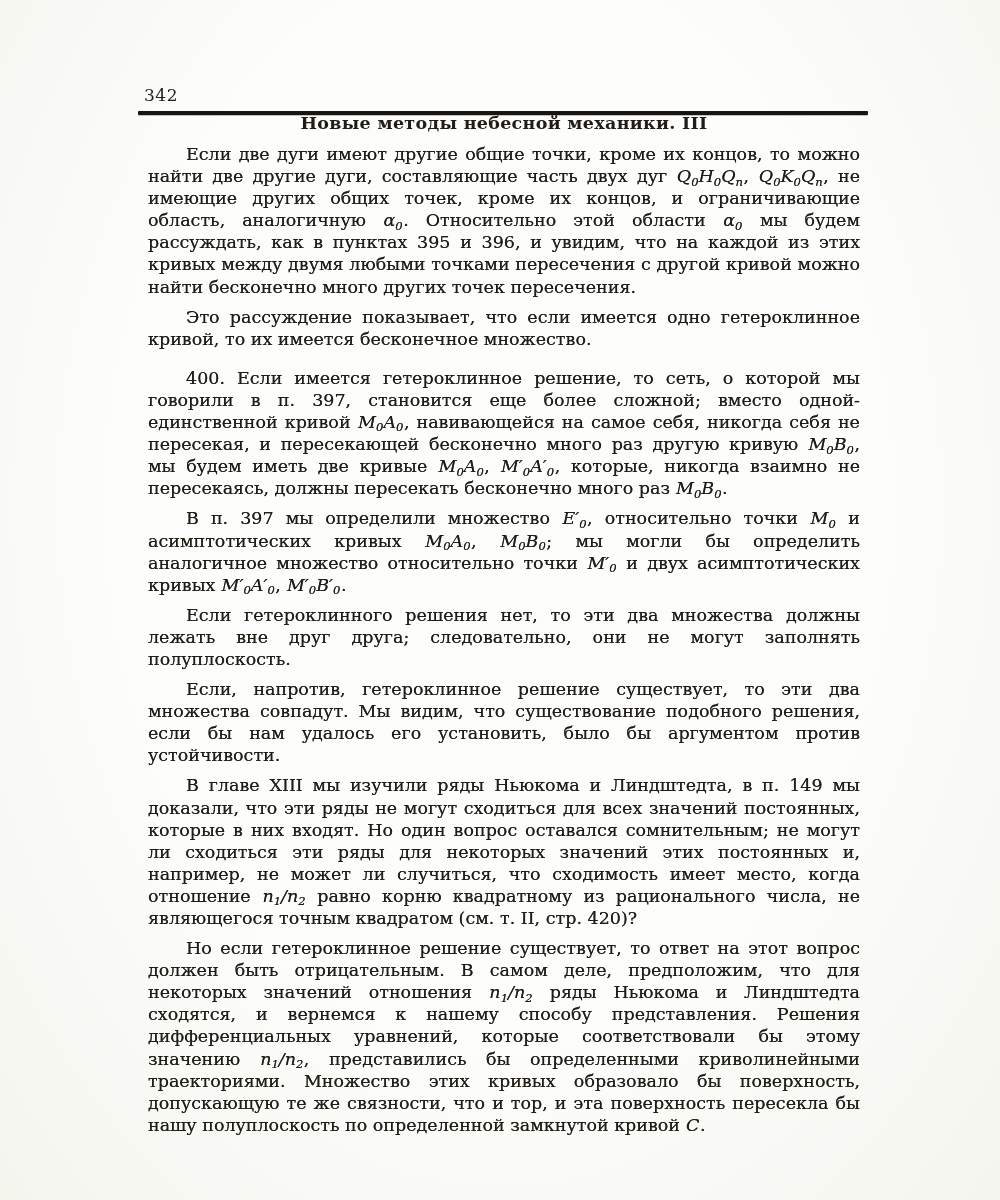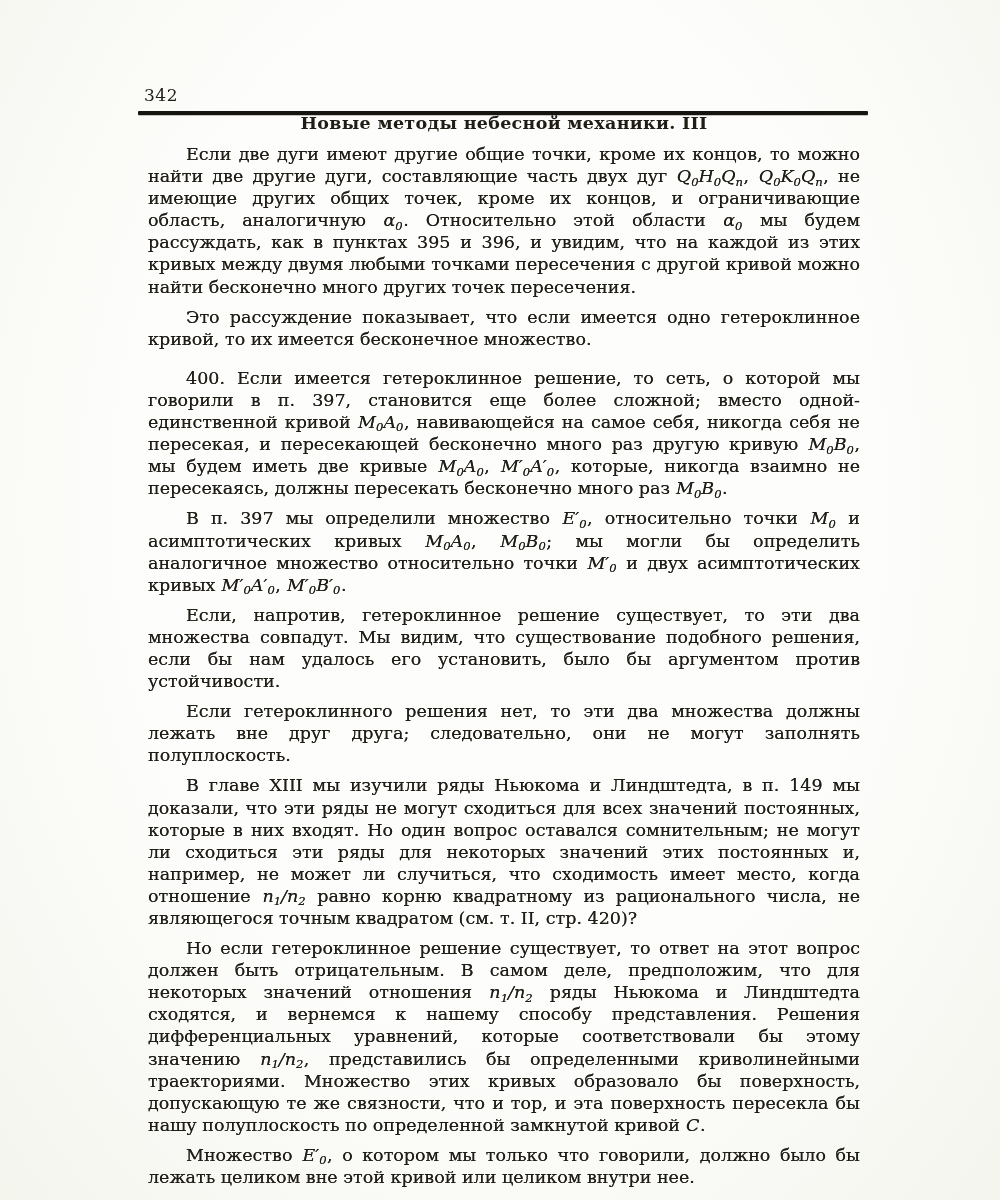--- a/index.html
+++ b/index.html
@@ -95,20 +95,19 @@
     <span class="running-title">Новые методы небесной механики. III</span>
   </div>
 
   <div class="rule" style="background: rgb(23, 21, 15);"></div>
 
   <div class="body-text">
     <p class="para">Если две дуги имеют другие общие точки, кроме их концов, то можно найти две другие дуги, составляющие часть двух дуг <i>Q<sub>0</sub>H<sub>0</sub>Q<sub>n</sub></i>, <i>Q<sub>0</sub>K<sub>0</sub>Q<sub>n</sub></i>, не имеющие других общих точек, кроме их концов, и ограничивающие область, аналогичную <i>α<sub>0</sub></i>. Относительно этой области <i>α<sub>0</sub></i> мы будем рассуждать, как в пунктах 395 и 396, и увидим, что на каждой из этих кривых между двумя любыми точками пересечения с другой кривой можно найти бесконечно много других точек пересечения.</p>
     <p class="para">Это рассуждение показывает, что если имеется одно гетероклинное кривой, то их имеется бесконечное множество.</p>
     <p class="para section-start">400. Если имеется гетероклинное решение, то сеть, о которой мы говорили в п. 397, становится еще более сложной; вместо одной-единственной кривой <i>M<sub>0</sub>A<sub>0</sub></i>, навивающейся на самое себя, никогда себя не пересекая, и пересекающей бесконечно много раз другую кривую <i>M<sub>0</sub>B<sub>0</sub></i>, мы будем иметь две кривые <i>M<sub>0</sub>A<sub>0</sub></i>, <i>M′<sub>0</sub>A′<sub>0</sub></i>, которые, никогда взаимно не пересекаясь, должны пересекать бесконечно много раз <i>M<sub>0</sub>B<sub>0</sub></i>.</p>
     <p class="para">В п. 397 мы определили множество <i>E′<sub>0</sub></i>, относительно точки <i>M<sub>0</sub></i> и асимптотических кривых <i>M<sub>0</sub>A<sub>0</sub></i>, <i>M<sub>0</sub>B<sub>0</sub></i>; мы могли бы определить аналогичное множество относительно точки <i>M′<sub>0</sub></i> и двух асимптотических кривых <i>M′<sub>0</sub>A′<sub>0</sub></i>, <i>M′<sub>0</sub>B′<sub>0</sub></i>.</p>
+    <p class="para">Если гетероклинного решения нет, то эти два множества должны лежать вне друг друга; следовательно, они не могут заполнять полуплоскость.</p>
     <p class="para">Если, напротив, гетероклинное решение существует, то эти два множества совпадут. Мы видим, что существование подобного решения, если бы нам удалось его установить, было бы аргументом против устойчивости.</p>
-    <p class="para">Если гетероклинного решения нет, то эти два множества должны лежать вне друг друга; следовательно, они не могут заполнять полуплоскость.</p>
     <p class="para">В главе XIII мы изучили ряды Ньюкома и Линдштедта, в п. 149 мы доказали, что эти ряды не могут сходиться для всех значений постоянных, которые в них входят. Но один вопрос оставался сомнительным; не могут ли сходиться эти ряды для некоторых значений этих постоянных и, например, не может ли случиться, что сходимость имеет место, когда отношение <i>n<sub>1</sub>/n<sub>2</sub></i> равно корню квадратному из рационального числа, не являющегося точным квадратом (см. т. II, стр. 420)?</p>
     <p class="para">Но если гетероклинное решение существует, то ответ на этот вопрос должен быть отрицательным. В самом деле, предположим, что для некоторых значений отношения <i>n<sub>1</sub>/n<sub>2</sub></i> ряды Ньюкома и Линдштедта сходятся, и вернемся к нашему способу представления. Решения дифференциальных уравнений, которые соответствовали бы этому значению <i>n<sub>1</sub>/n<sub>2</sub></i>, представились бы определенными криволинейными траекториями. Множество этих кривых образовало бы поверхность, допускающую те же связности, что и тор, и эта поверхность пересекла бы нашу полуплоскость по определенной замкнутой кривой <i>C</i>.</p>
-    <p class="para">Множество <i>E′<sub>0</sub></i>, о котором мы только что говорили, должно было бы лежать целиком вне этой кривой или целиком внутри нее.</p>
   </div>
 
 </div>
 
 </body></html>

